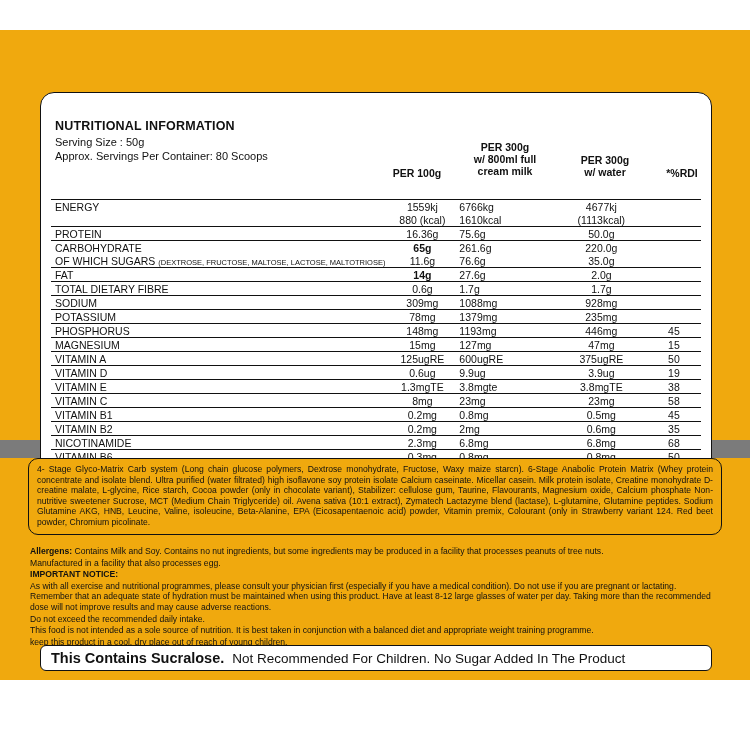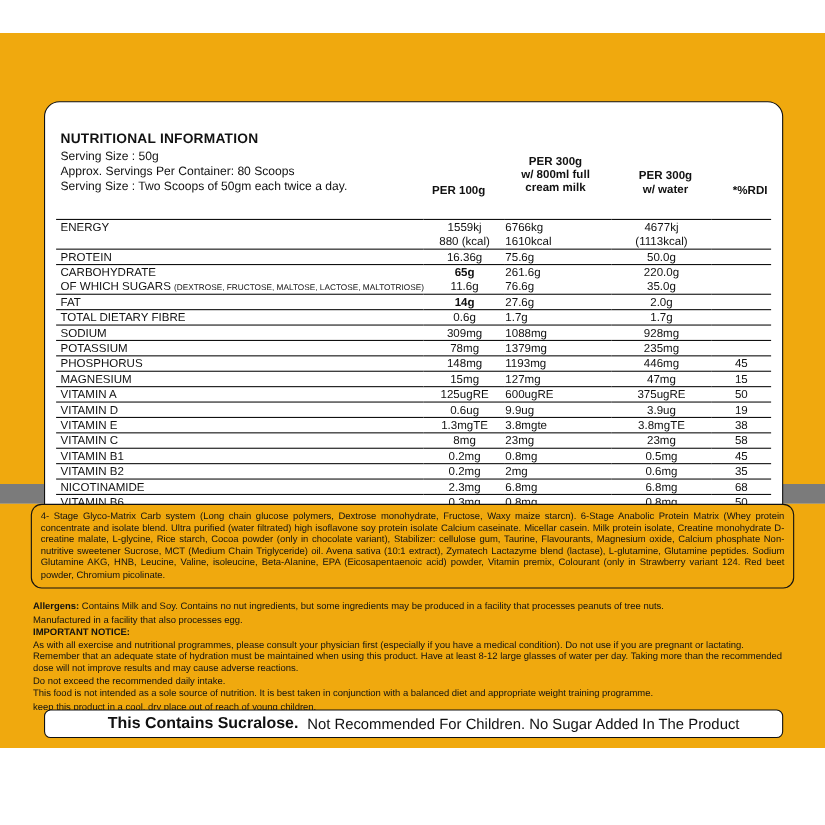--- a/index.html
+++ b/index.html
@@ -165,41 +165,40 @@
     width: 672px;
     height: 26px;
     background: #ffffff;
     border: 1px solid #111;
     border-radius: 6px;
     display: flex;
     align-items: center;
     box-sizing: border-box;
     padding-left: 10px;
   }
-  .suc-a { font-size: 14.5px; font-weight: bold; color: #111; margin-left: 47px; }
+  .suc-a { font-size: 14.5px; font-weight: bold; color: #111; }
   .suc-b { font-size: 13.5px; color: #111; margin-left: 8px; }
 </style>
 </head>
 <body>
 
 <div id="page">
 
   <div class="white-top"></div>
   <div class="band-yellow"></div>
   <div class="band-grey"></div>
   <div class="band-lower"></div>
   <div class="white-bottom"></div>
 
   <div class="panel">
     <div class="panel-title">NUTRITIONAL INFORMATION</div>
 
     <div class="hdr-wrap">
       <div class="serving-line">Serving Size : 50g</div>
       <div class="serving-line">Approx. Servings Per Container: 80 Scoops</div>
-      <div class="serving-line">Serving Size : Two Scoops of 50gm each twice a day.</div>
 
       <div class="col-head ch-100">PER 100g</div>
       <div class="col-head ch-300m">
         <div>PER 300g</div>
         <div>w/ 800ml full</div>
         <div>cream milk</div>
       </div>
       <div class="col-head ch-300w">
         <div>PER 300g</div>
         <div>w/ water</div>

